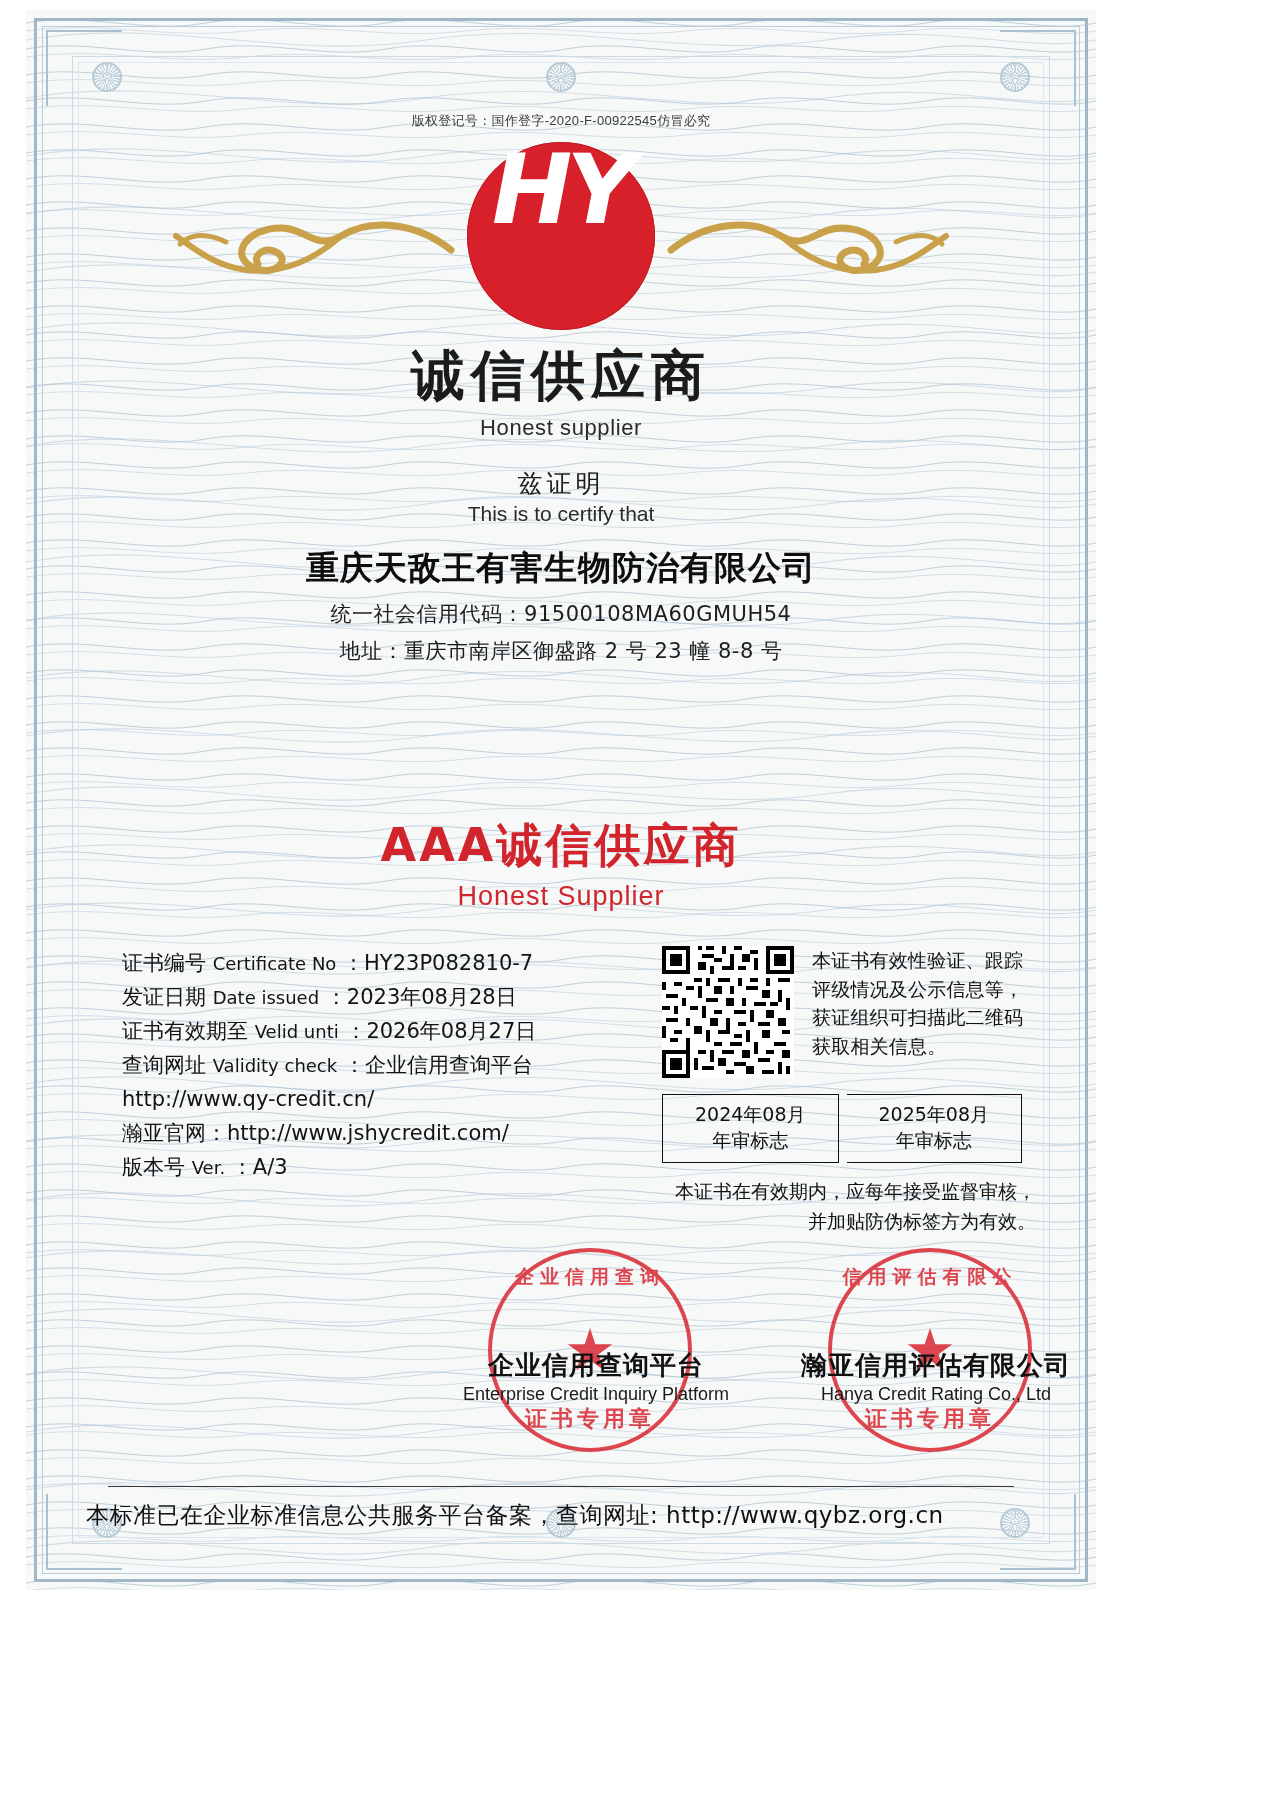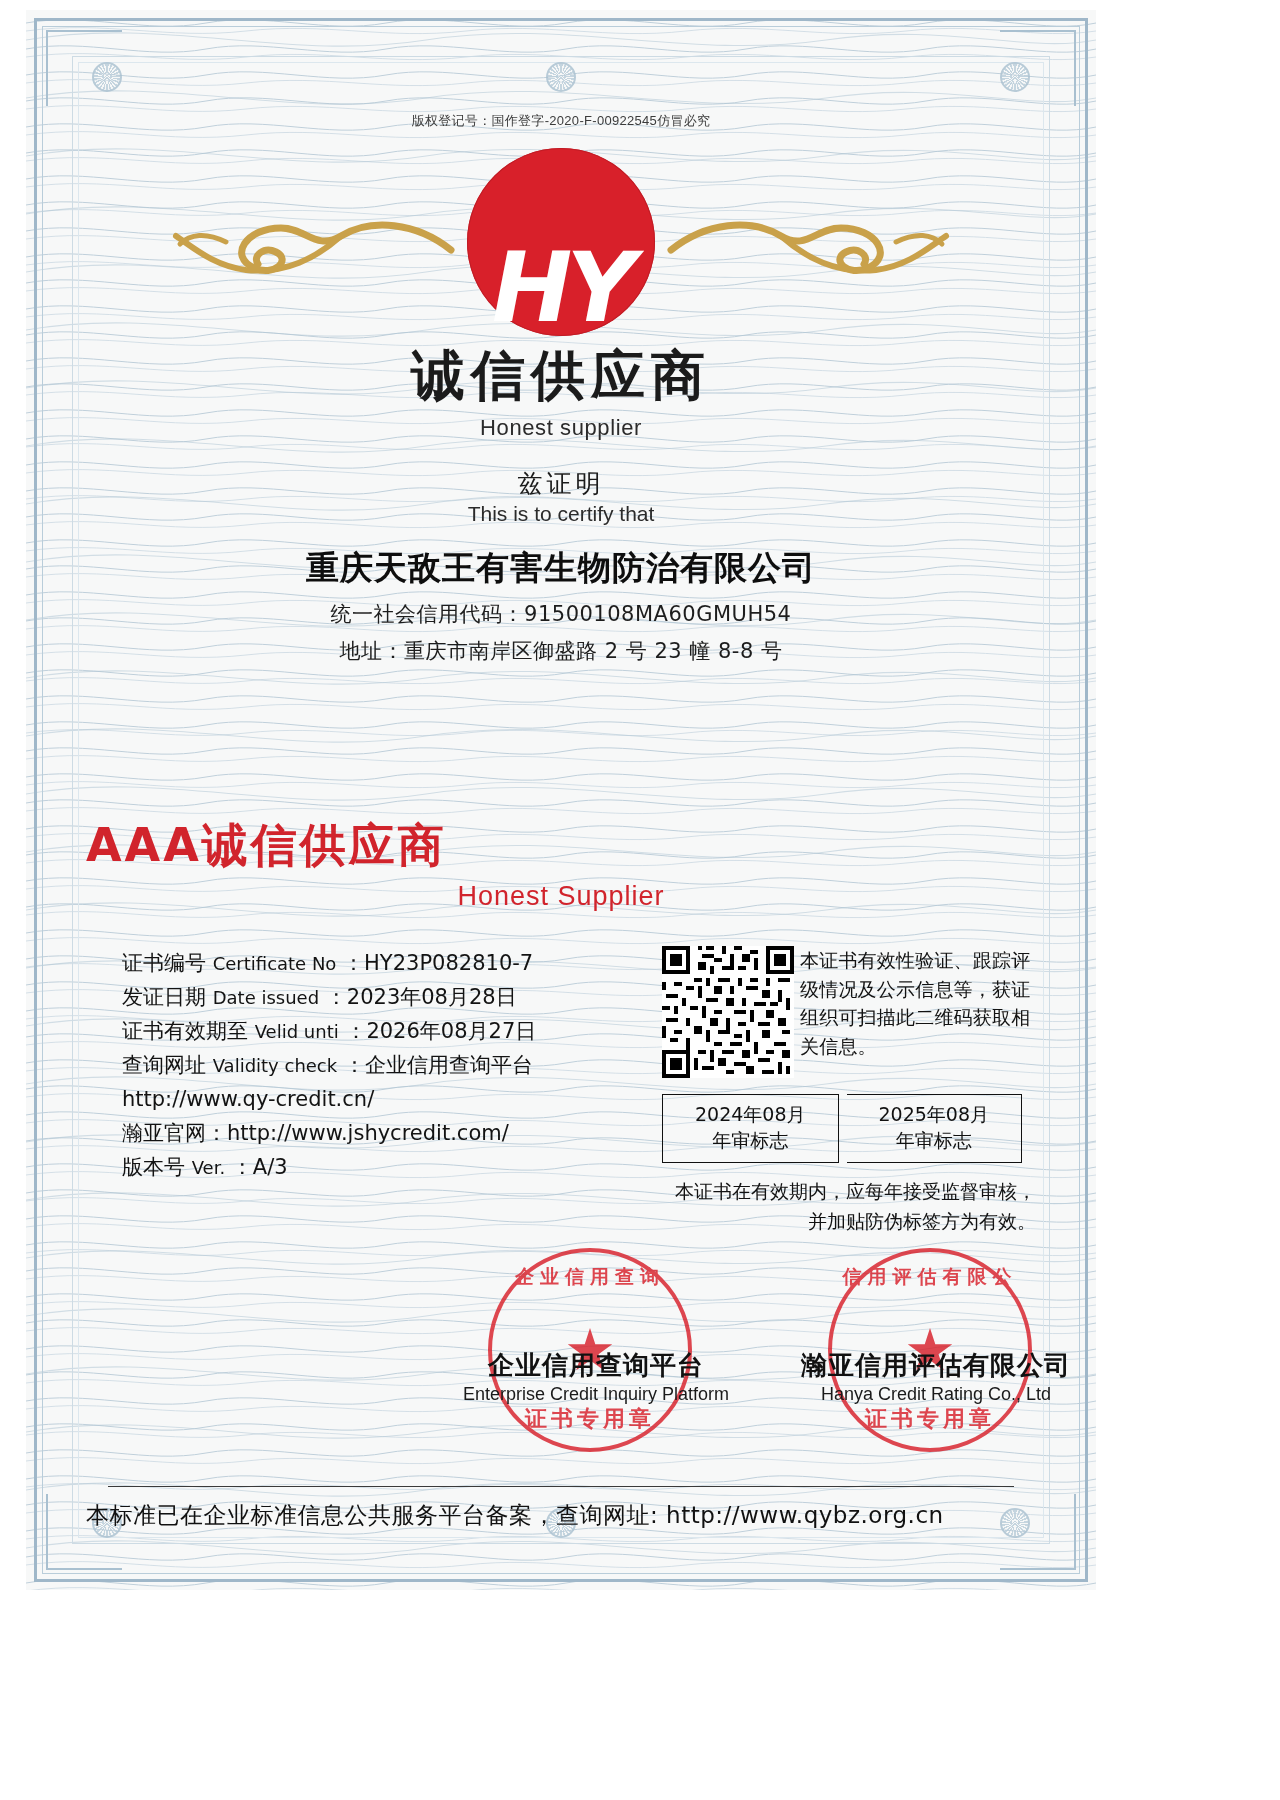--- a/index.html
+++ b/index.html
@@ -90,27 +90,27 @@
 
   
   .logo-row {
     position: relative;
     height: 200px;
     margin-top: 6px;
   }
   .logo-circle {
     position: absolute;
     left: 50%;
-    top: 12px;
+    top: 6px;
     transform: translateX(-50%);
     width: 188px; height: 188px;
     border-radius: 50%;
     background: #d8202a;
     display: flex;
-    align-items: flex-end;
+    align-items: flex-start;
     justify-content: center;
     box-shadow: 0 0 0 1px #c01c25 inset;
   }
   .logo-mark {
     color: #ffffff;
     font-size: 96px;
     font-weight: bold;
     font-style: italic;
     letter-spacing: -6px;
     line-height: 1;
@@ -166,21 +166,21 @@
   .company-meta {
     text-align: center;
     font-size: 21px;
     color: #1d1d1d;
     margin-top: 9px;
     letter-spacing: .5px;
     font-family: "DejaVu Sans", sans-serif;
   }
 
   .award-cn {
-    text-align: left;
+    text-align: center;
     font-size: 46px;
     font-weight: bold;
     color: #d1242c;
     letter-spacing: 3px;
     margin-top: 150px;
     font-family: "DejaVu Sans", sans-serif;
   }
   .award-en {
     text-align: center;
     font-size: 27px;
@@ -209,21 +209,21 @@
   .details-left .lbl-en { font-size: 18px; }
   .details-left .row { white-space: nowrap; }
   .url-line { font-size: 21px; }
 
   .details-right {
     flex: 1;
     position: relative;
   }
   .qr-block {
     display: flex;
-    gap: 6px;
+    gap: 18px;
   }
   .qr {
     width: 132px; height: 132px;
     flex: 0 0 auto;
     background: #fff;
   }
   .qr-note {
     font-size: 19px;
     line-height: 1.5;
     color: #121212;

